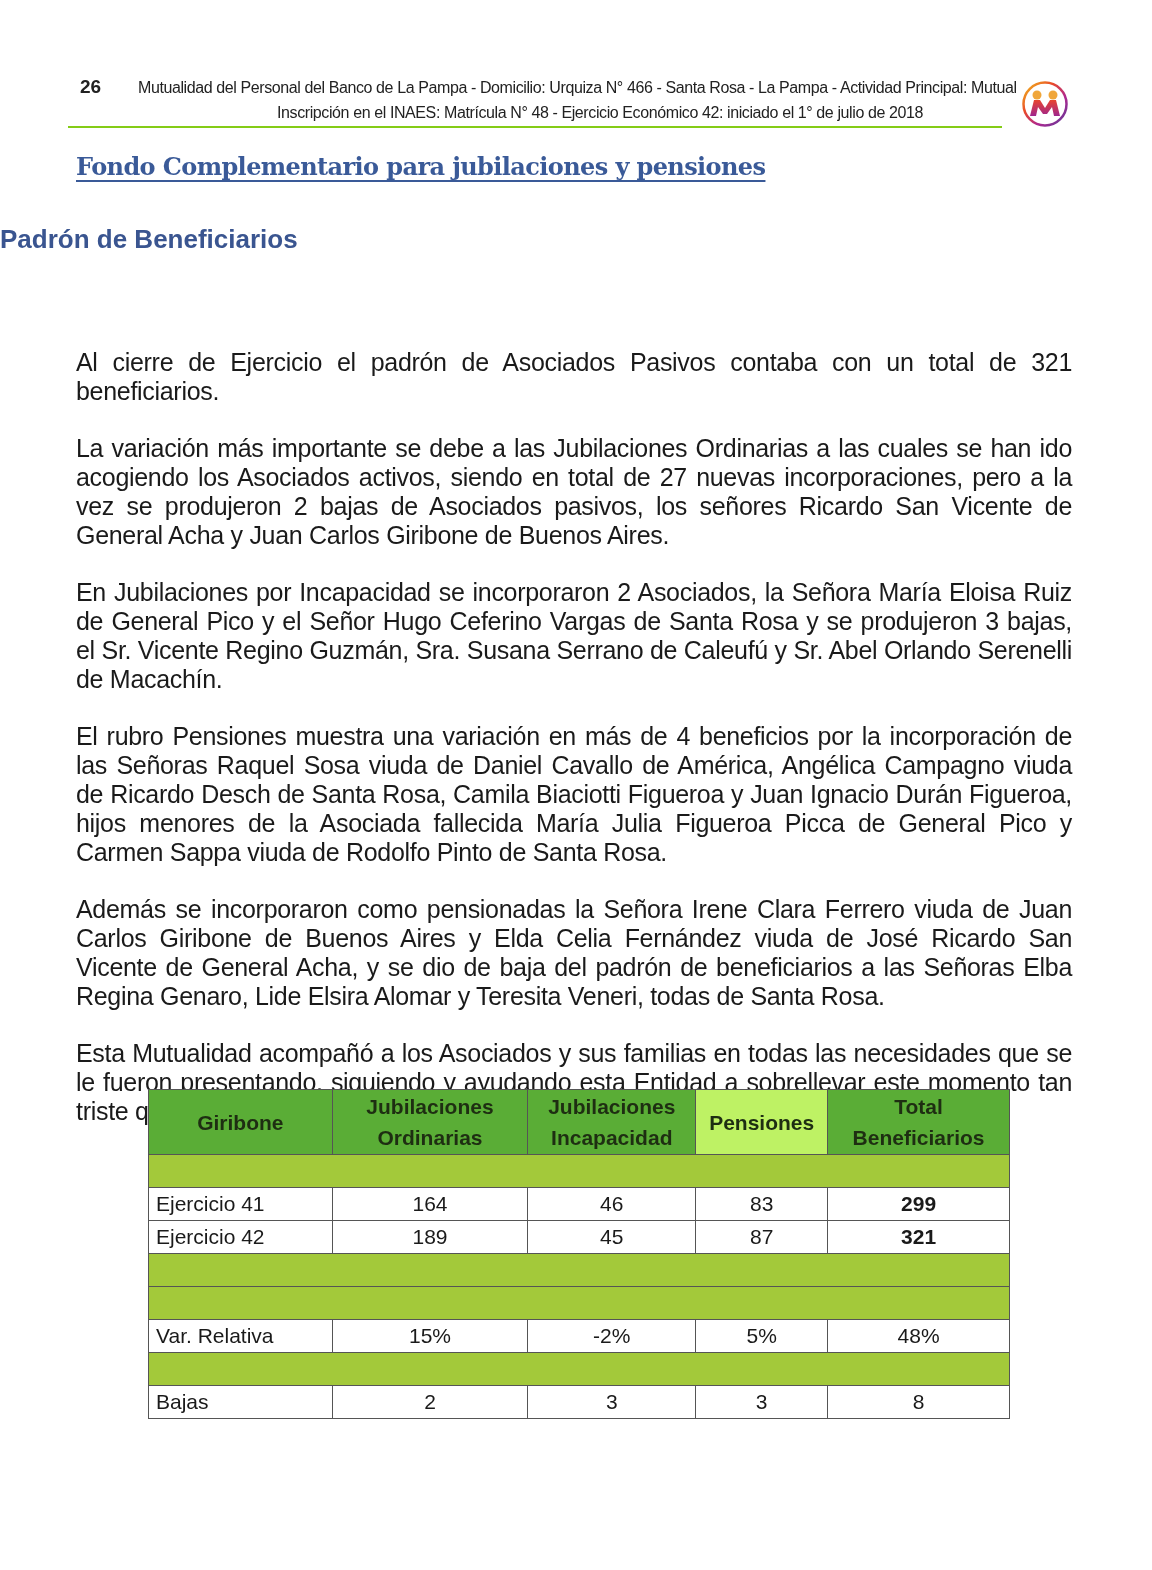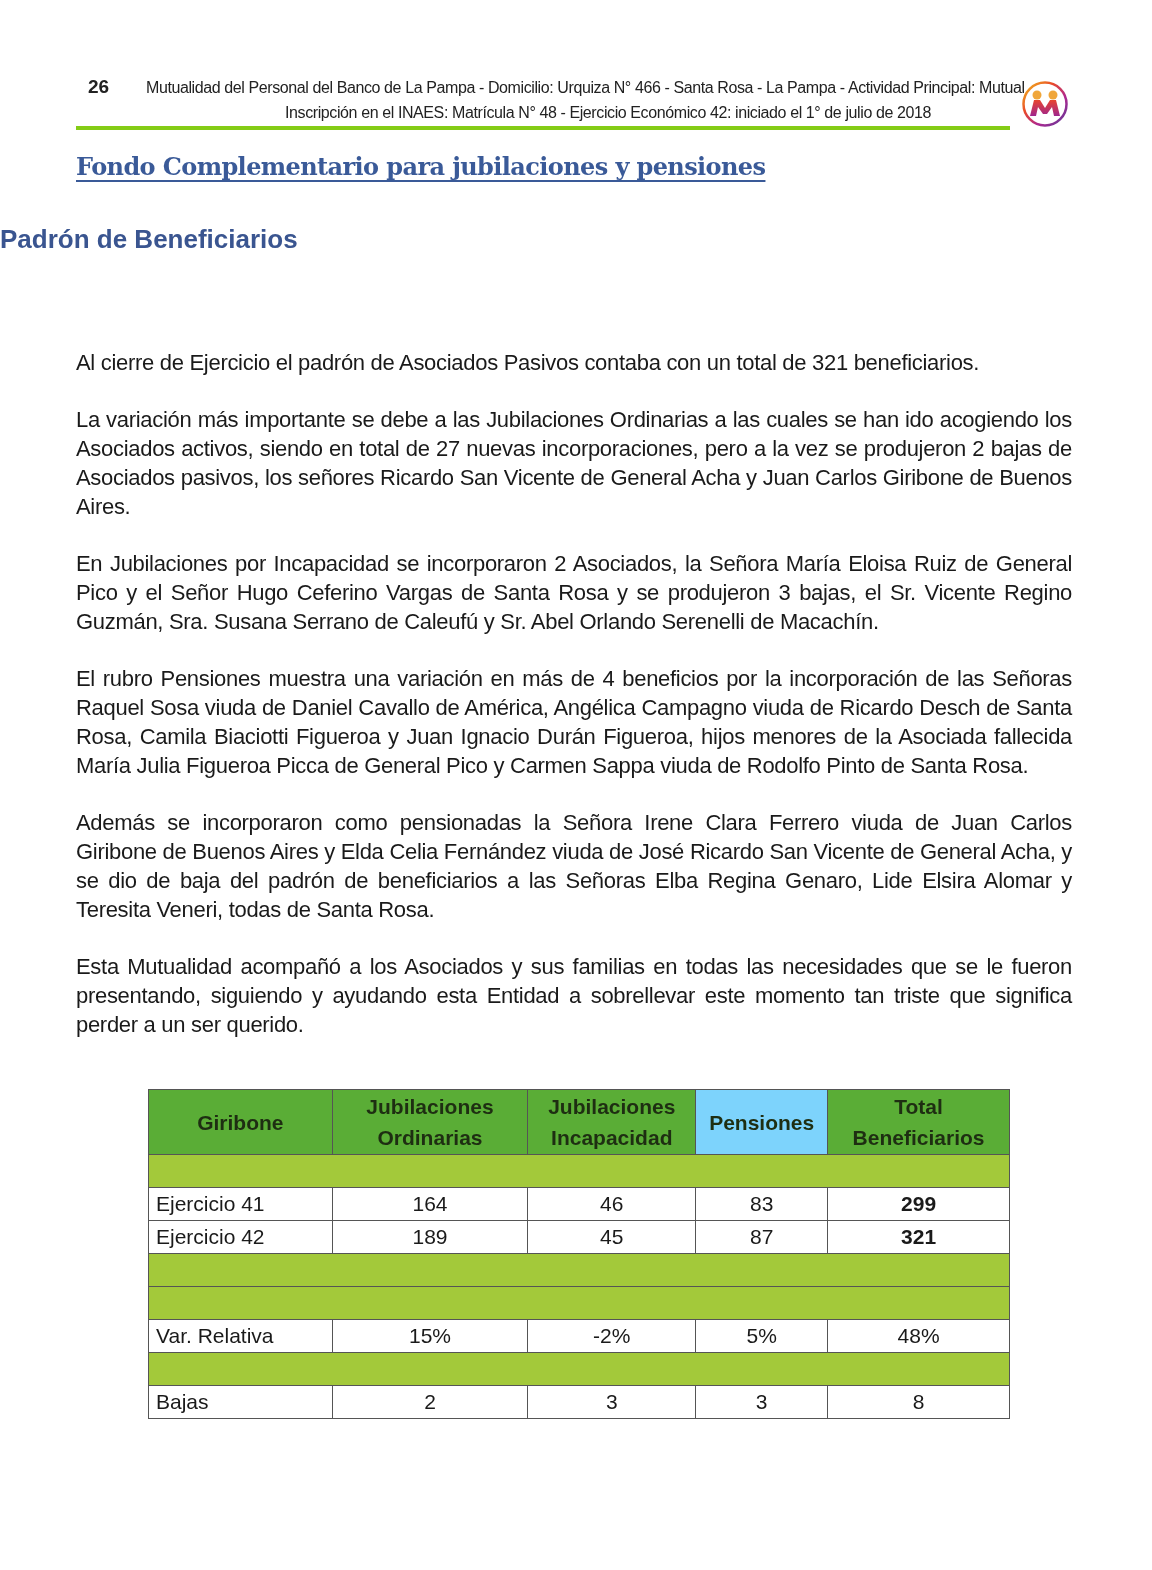--- a/index.html
+++ b/index.html
@@ -1,35 +1,35 @@
 <!DOCTYPE html>
 <html><head>
 <meta charset="utf-8">
 <style>
   html, body { margin: 0; padding: 0; background: #ffffff; }
   body { width: 1152px; height: 1570px; position: relative; overflow: hidden;
          font-family: "Liberation Sans", "DejaVu Sans", sans-serif; color: #1a1a1a; }
 
-  .header { position: absolute; left: 76px; top: 70px; width: 934px; height: 56px;
-            border-bottom: 4px solid #84cc16; text-decoration: underline; }
+  .header { position: absolute; left: 68px; top: 70px; width: 934px; height: 56px;
+            border-bottom: 2px solid #84cc16; text-decoration: underline; }
   .page-num { position: absolute; left: 12px; top: 6px; font-weight: bold; font-size: 19px;
               font-family: "Liberation Sans Narrow", "Liberation Sans", sans-serif; color: #222; }
   .header-lines { position: absolute; left: 70px; right: 0; top: 5px; text-align: right;
                   font-size: 16px; line-height: 25px; color: #222; letter-spacing: -0.4px; }
   .header-lines div { white-space: nowrap; }
   .header-lines .l2 { text-align: center; padding-left: 60px; }
   .logo { position: absolute; left: 1021px; top: 80px; width: 48px; height: 48px; }
 
   .main-title { position: absolute; left: 76px; top: 152px; font-family: "DejaVu Serif", "Liberation Serif", serif;
                 font-weight: bold; font-size: 24px; color: #3a5a98; text-decoration: underline;
                 text-decoration-thickness: 2px; text-underline-offset: 5px; letter-spacing: -0.6px; white-space: nowrap; }
   .subtitle { position: absolute; left: 0; width: 1152px; top: 224px; text-align: left;
               font-weight: bold; font-size: 26px; color: #3a5590; }
 
-  .body-text { position: absolute; left: 76px; width: 996px; top: 348px; font-size: 22px;
+  .body-text { position: absolute; left: 76px; width: 996px; top: 348px; font-size: 25px;
                line-height: 29px; color: #1a1a1a; text-align: justify; letter-spacing: -0.3px; }
   .body-text p { margin: 0 0 28px 0; }
 
   table.benef { position: absolute; left: 148px; top: 1089px; width: 862px; border-collapse: collapse;
                 font-size: 21px; color: #1a1a1a; }
   table.benef th, table.benef td { border: 1.5px solid #555; }
   table.benef th { background: #5aad36; color: #1e2e12; font-weight: bold; height: 64px;
                    font-size: 21px; line-height: 31px; text-align: center; padding: 0 6px; }
   table.benef td { height: 32px; text-align: center; padding: 0 8px; }
   table.benef td.rowlabel { text-align: left; padding-left: 7px; }
@@ -85,21 +85,21 @@
       <col class="c2">
       <col class="c3">
       <col class="c4">
       <col class="c5">
     </colgroup>
   <thead>
     <tr>
       <th style="background: rgb(90, 173, 54);"><span>Giribone</span></th>
       <th style="background: rgb(90, 173, 54);"><span>Jubilaciones</span><br><span>Ordinarias</span></th>
       <th style="background: rgb(90, 173, 54);"><span>Jubilaciones</span><br><span>Incapacidad</span></th>
-      <th style="background: #7dd3fc;"><span>Pensiones</span></th>
+      <th style="background: #bef264;"><span>Pensiones</span></th>
       <th style="background: rgb(90, 173, 54);"><span>Total</span><br><span>Beneficiarios</span></th>
     </tr>
   </thead>
   <tbody>
     <tr class="band">
         <td colspan="5" style="background: rgb(163, 201, 58);"></td>
       </tr>
     <tr>
       <td class="rowlabel">Ejercicio 41</td>
       <td>164</td>

